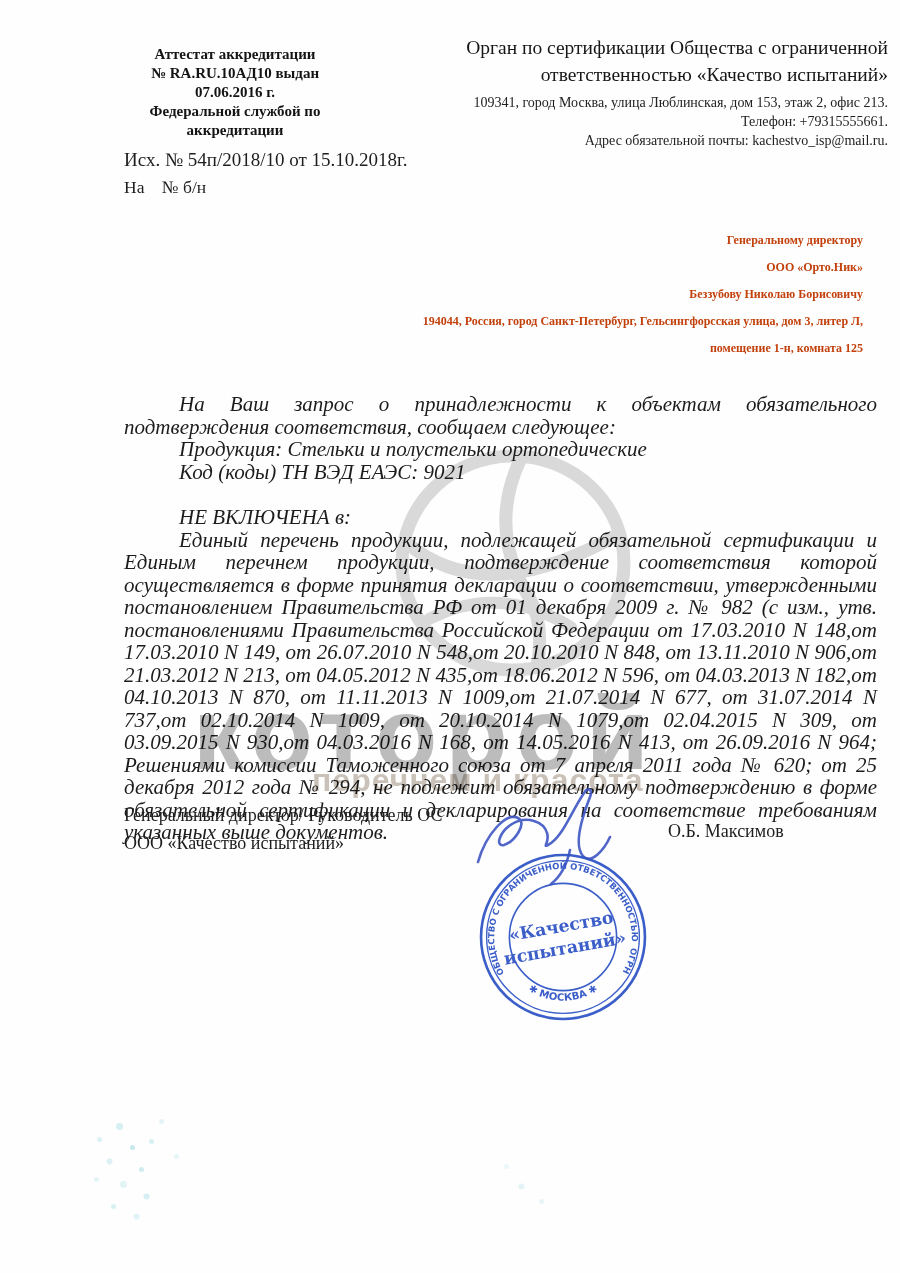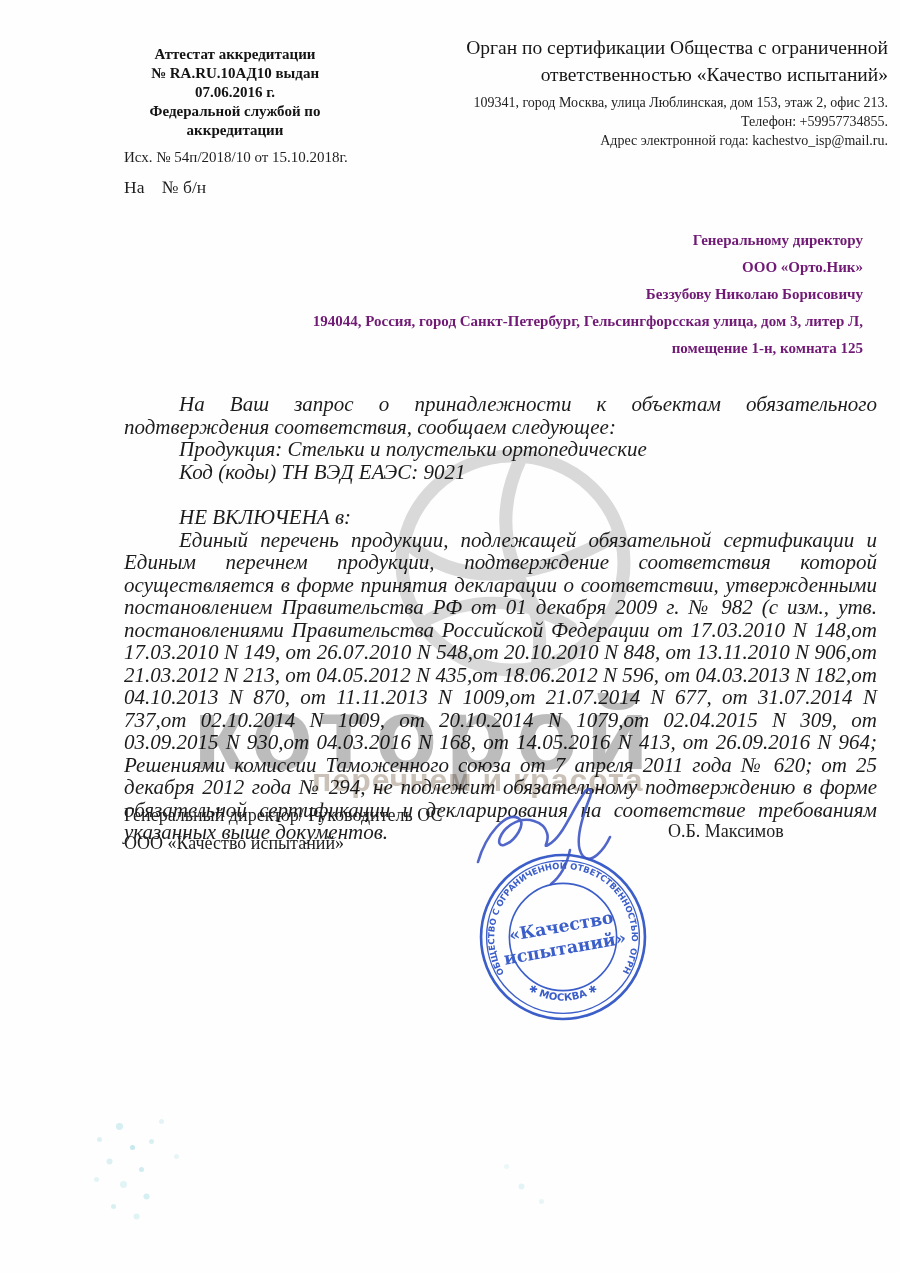--- a/index.html
+++ b/index.html
@@ -8,26 +8,26 @@
     font-family:"Liberation Serif",serif;color:#1e1e1e;
   }
   
   .acc-block{
     position:absolute;left:123px;top:45px;width:224px;
     text-align:center;font-weight:bold;font-size:15px;line-height:19px;white-space:pre-line;color:#141414;
   }
   .org-block{position:absolute;left:336px;top:34px;width:552px;text-align:right;}
   .org-title{font-size:19.5px;line-height:27px;white-space:pre-line;color:#161616;}
   .org-contacts{margin-top:5px;font-size:14px;line-height:19px;color:#222;}
-  .ref-out{position:absolute;left:124px;top:149px;font-size:15px;white-space:pre;}
+  .ref-out{position:absolute;left:124px;top:149px;font-size:19px;white-space:pre;}
   .ref-in{position:absolute;left:124px;top:177px;font-size:17.5px;white-space:pre;}
   
   .recipient{
     position:absolute;left:130px;top:227px;width:733px;
-    text-align:right;font-weight:bold;font-size:15px;line-height:27px;white-space:pre-line;color:#701a75;
+    text-align:right;font-weight:bold;font-size:12px;line-height:27px;white-space:pre-line;color:#c2410c;
   }
   
   .letter-body{
     position:absolute;left:124px;top:393px;width:753px;z-index:2;
     font-size:21px;line-height:22.5px;text-align:justify;color:#1c1c1c;font-style:italic;
   }
   .letter-body p{margin:0;text-indent:55px;}
   .letter-body .spacer{height:23px;}
   .letter-body p.validity{margin-top:9px;}
   
@@ -82,22 +82,22 @@
 № RA.RU.10АД10 выдан
 07.06.2016 г.
 Федеральной службой по
 аккредитации</div>
 
   <div class="org-block">
     <div class="org-title">Орган по сертификации Общества с ограниченной
 ответственностью «Качество испытаний»</div>
     <div class="org-contacts">
       <div>109341, город Москва, улица Люблинская, дом 153, этаж 2, офис 213.</div>
-      <div>Телефон: +59957734855.</div>
-      <div>Адрес электронной года: kachestvo_isp@mail.ru.</div>
+      <div>Телефон: +79315555661.</div>
+      <div>Адрес обязательной почты: kachestvo_isp@mail.ru.</div>
     </div>
   </div>
 
   <div class="ref-out">Исх. № 54п/2018/10 от 15.10.2018г.</div>
   <div class="ref-in">На    № б/н</div>
 
   <div class="recipient">Генеральному директору
 ООО «Орто.Ник»
 Беззубову Николаю Борисовичу
 194044, Россия, город Санкт-Петербург, Гельсингфорсская улица, дом 3, литер Л,

